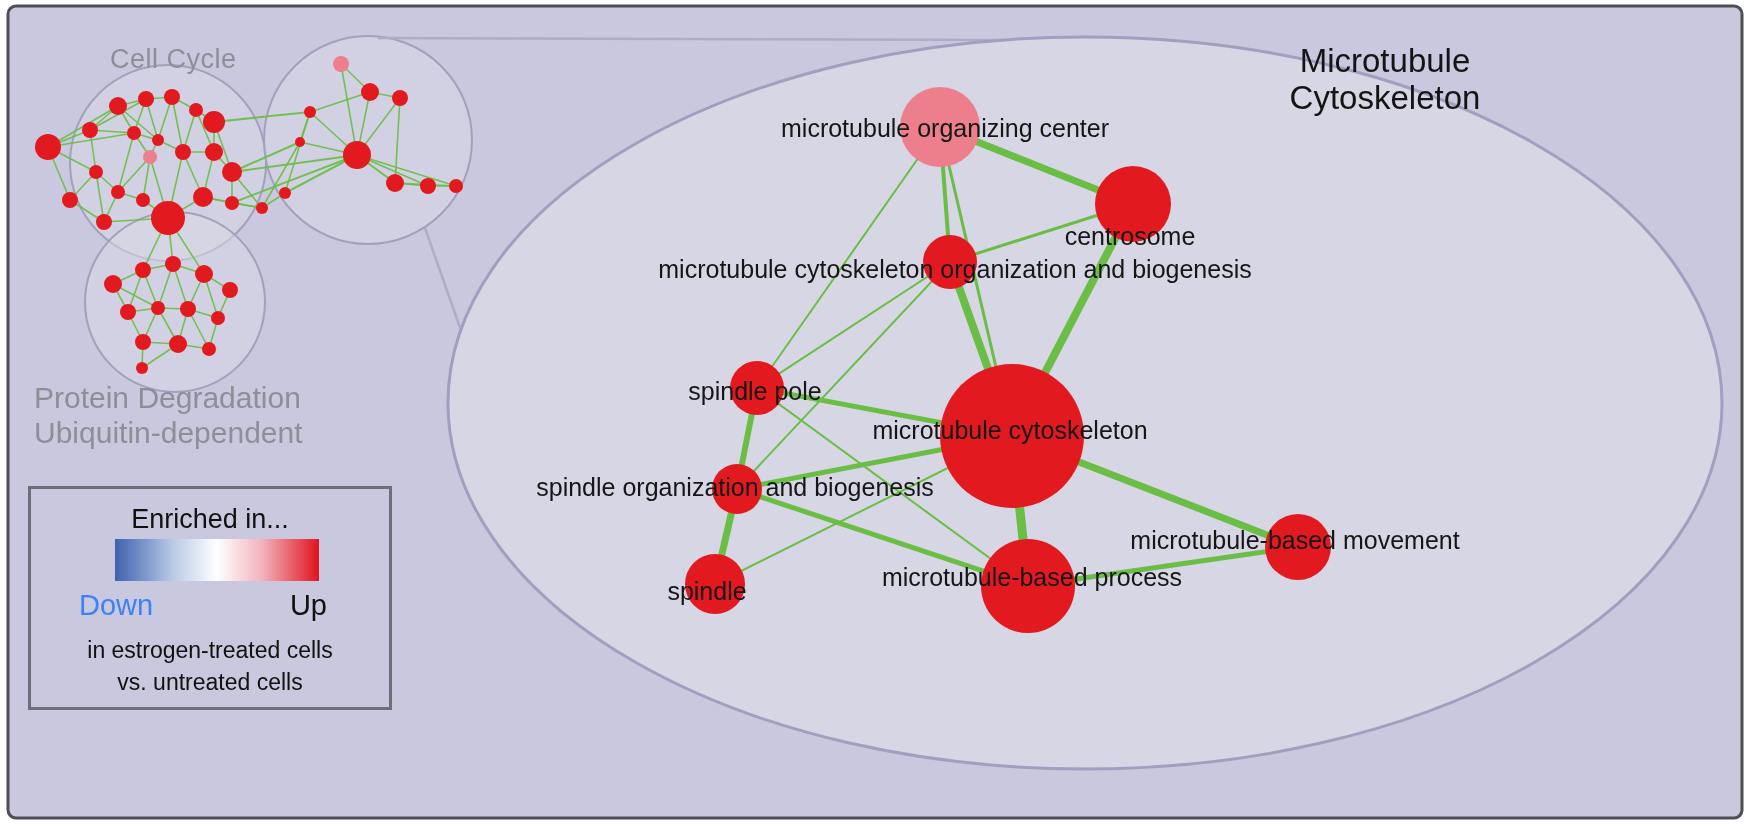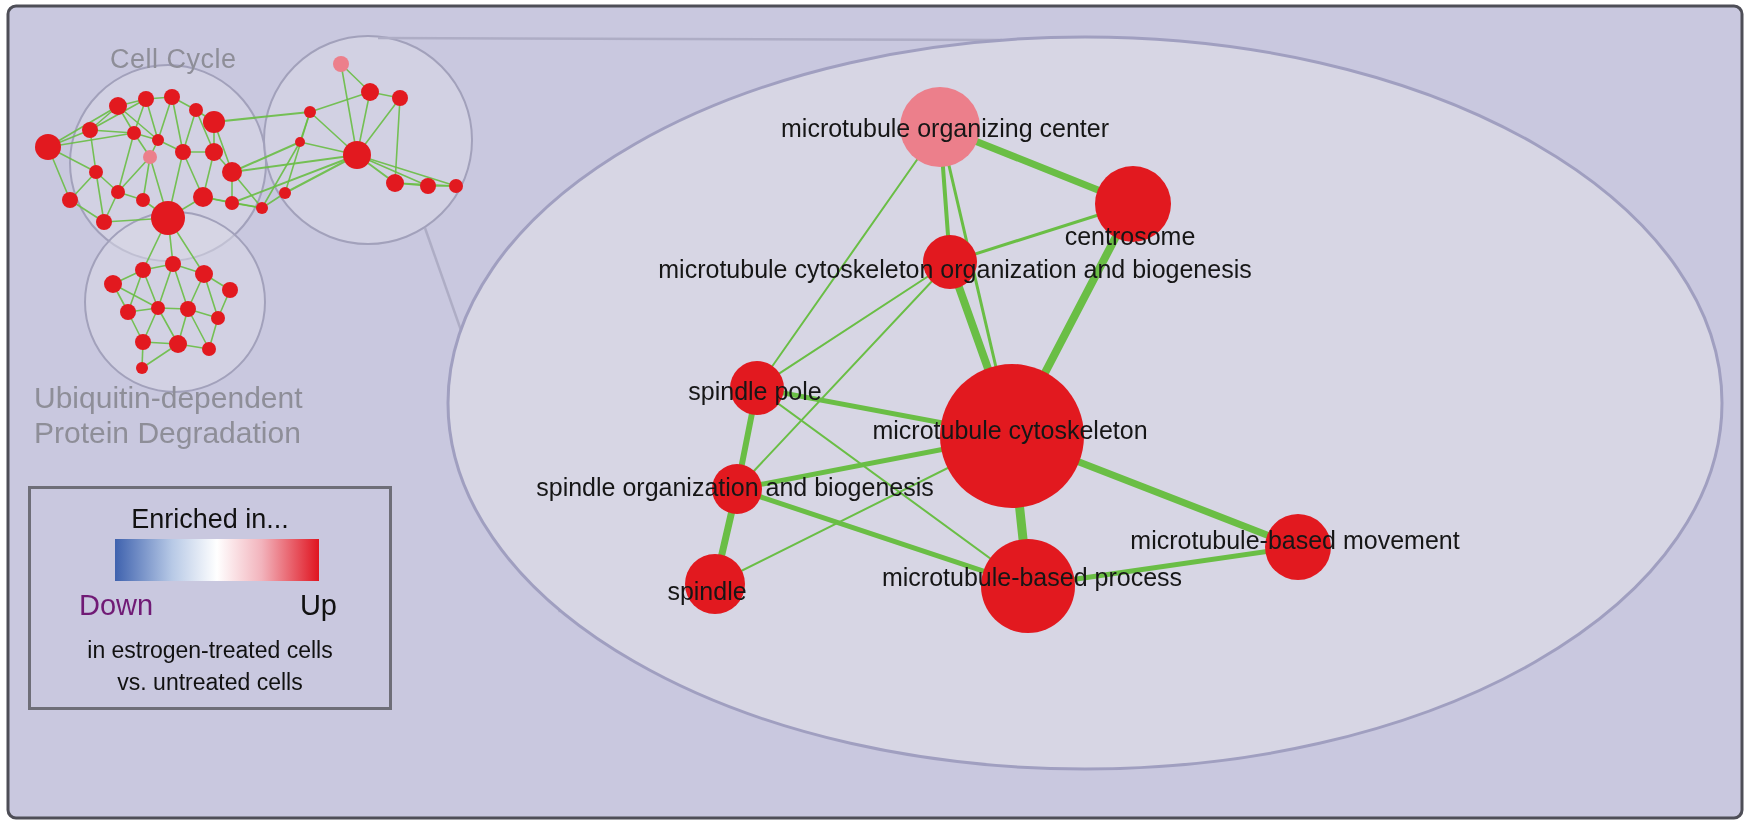--- a/index.html
+++ b/index.html
@@ -40,22 +40,22 @@
     margin-top: 15px;
     text-align: center;
     font-size: 27px; color: #111111;
   }
   .legend-bar {
     position: absolute;
     left: 84px; top: 50px;
     width: 204px; height: 42px;
   }
   .legend-downup { position: absolute; left: 0; right: 0; top: 100px; height: 32px; }
-  .legend-downup .down { position: absolute; left: 48px; font-size: 29px; color: #701a75; }
-  .legend-downup .up   { position: absolute; right: 52px; font-size: 29px; color: #111111; }
+  .legend-downup .down { position: absolute; left: 48px; font-size: 29px; color: #3b82f6; }
+  .legend-downup .up   { position: absolute; right: 62px; font-size: 29px; color: #111111; }
   .legend-sub { position: absolute; left: 0; right: 0; text-align: center; font-size: 23px; color: #111111; }
   .legend-sub1 { top: 148px; }
   .legend-sub2 { top: 180px; }
 </style>
 </head>
 <body>
 
 <div id="figure">
 
   <svg id="scene" width="1750" height="826" viewBox="0 0 1750 826">
@@ -268,24 +268,28 @@
         <text x="735" y="496" text-anchor="middle" font-size="25" fill="#161616" font-family="&quot;Liberation Sans&quot;, sans-serif">spindle organization and biogenesis</text>
         <text x="707" y="600" text-anchor="middle" font-size="25" fill="#161616" font-family="&quot;Liberation Sans&quot;, sans-serif">spindle</text>
         <text x="1032" y="586" text-anchor="middle" font-size="25" fill="#161616" font-family="&quot;Liberation Sans&quot;, sans-serif">microtubule-based process</text>
         <text x="1295" y="549" text-anchor="middle" font-size="25" fill="#161616" font-family="&quot;Liberation Sans&quot;, sans-serif">microtubule-based movement</text>
       </g>
   </svg>
 
   <div class="overlay-label cellcycle-label">Cell Cycle</div>
 
   <div class="overlay-label ubiq-label">
+    <div>Protein Degradation</div>
     <div>Ubiquitin-dependent</div>
-    <div>Protein Degradation</div>
   </div>
 
+  <div class="overlay-label micro-title">
+    <div>Microtubule</div>
+    <div>Cytoskeleton</div>
+  </div>
 
   <div class="legend">
     <div class="legend-title">Enriched in...</div>
     <div class="legend-bar" id="legend-bar" style="background: linear-gradient(to right, rgb(63, 98, 174) 0%, rgb(183, 201, 230) 28%, rgb(255, 255, 255) 50%, rgb(242, 179, 188) 72%, rgb(224, 20, 32) 100%);"></div>
     <div class="legend-downup">
       <span class="down">Down</span>
       <span class="up">Up</span>
     </div>
     <div class="legend-sub legend-sub2">vs. untreated cells</div>
     <div class="legend-sub legend-sub1">in estrogen-treated cells</div>

